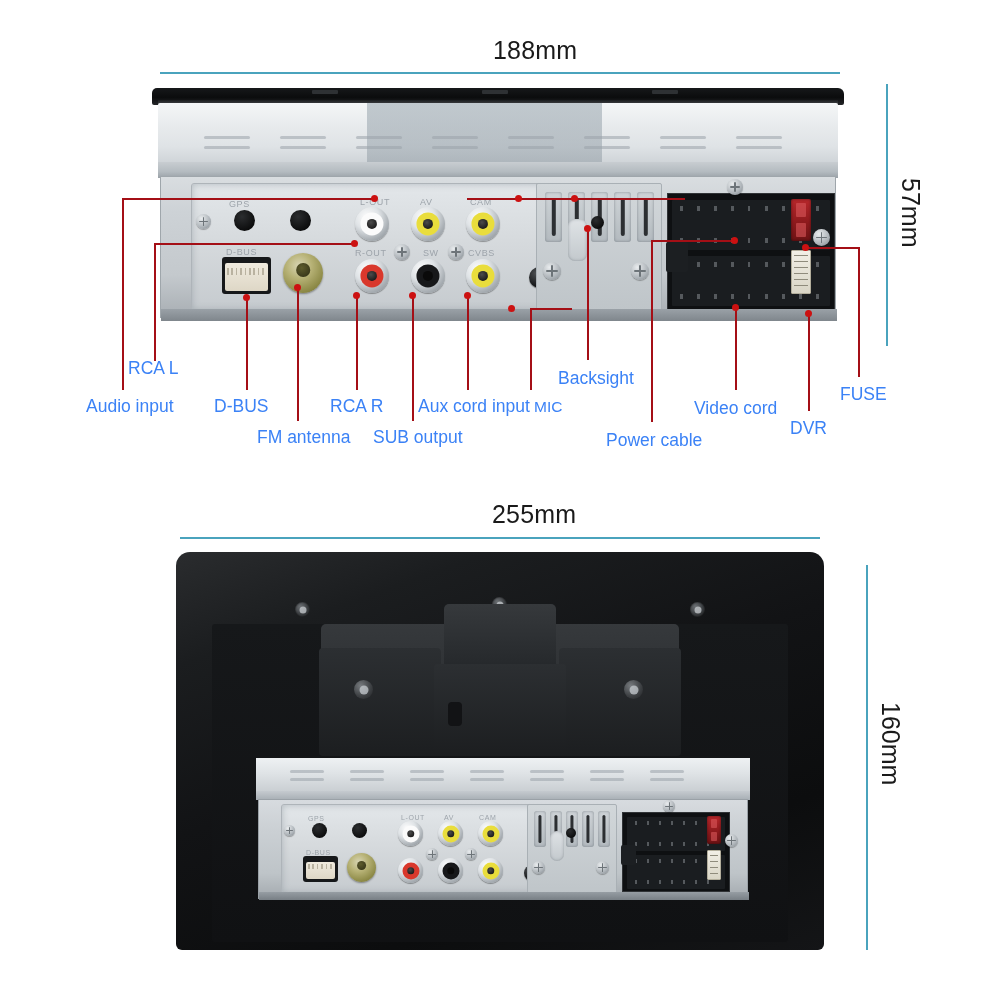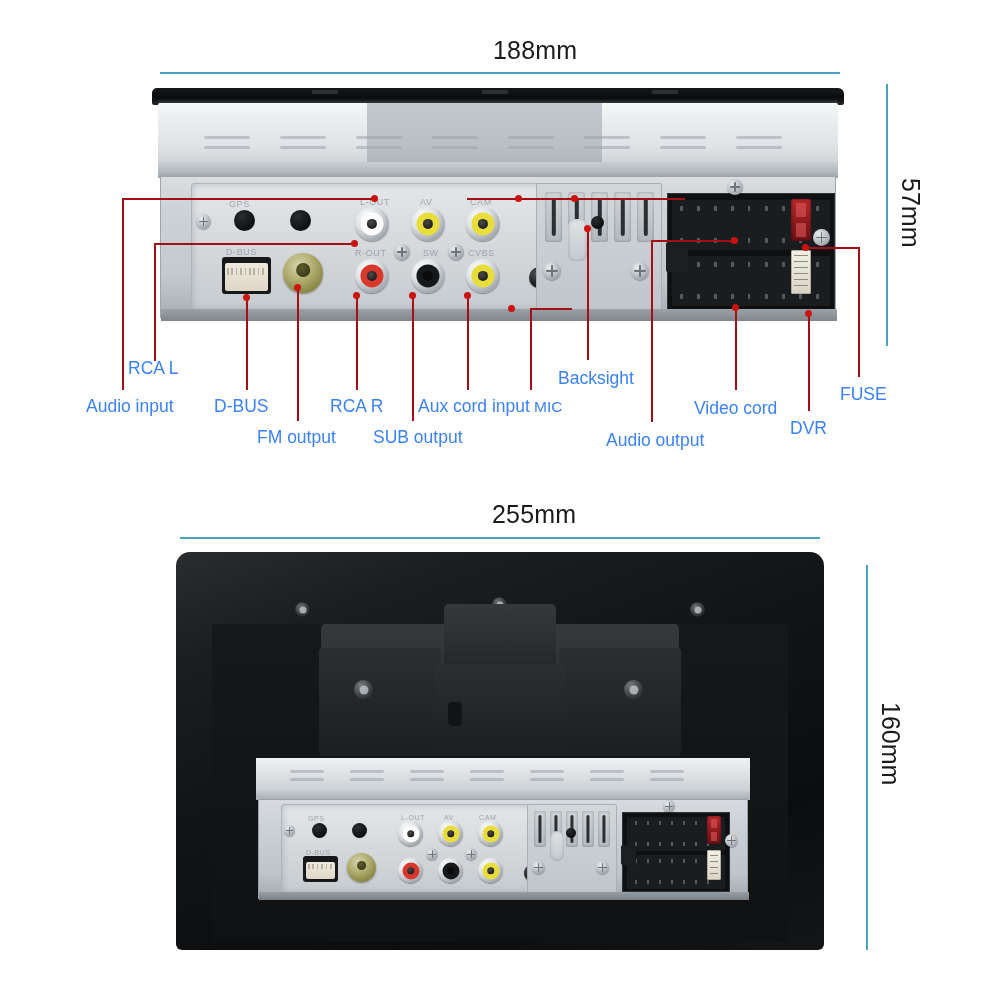--- a/index.html
+++ b/index.html
@@ -325,27 +325,27 @@
   <div class="lead-v" style="left:808px;top:313px;height:98px;"></div>
   <div class="lead-dot" style="left:805px;top:310px;"></div>
 
   <div class="lead-h" style="left:808px;top:247px;width:52px;"></div>
   <div class="lead-v" style="left:858px;top:247px;height:130px;"></div>
   <div class="lead-dot" style="left:802px;top:244px;"></div>
 
   <div class="call" style="left:86px;top:396px;">Audio input</div>
   <div class="call" style="left:128px;top:358px;">RCA L</div>
   <div class="call" style="left:214px;top:396px;">D-BUS</div>
-  <div class="call" style="left:257px;top:427px;">FM output</div>
+  <div class="call" style="left:257px;top:427px;">FM antenna</div>
   <div class="call" style="left:330px;top:396px;">RCA R</div>
   <div class="call" style="left:373px;top:427px;">SUB output</div>
   <div class="call" style="left:418px;top:396px;">Aux cord input</div>
   <div class="call" style="left:534px;top:398px;font-size:15.5px;">MIC</div>
   <div class="call" style="left:558px;top:368px;">Backsight</div>
-  <div class="call" style="left:606px;top:430px;">Audio output</div>
+  <div class="call" style="left:606px;top:430px;">Power cable</div>
   <div class="call" style="left:694px;top:398px;">Video cord</div>
   <div class="call" style="left:790px;top:418px;">DVR</div>
   <div class="call" style="left:840px;top:384px;">FUSE</div>
 
   <div class="dim-label" style="left:492px;top:500px;">255mm</div>
   <div class="dim-h" style="left:180px;top:537px;width:640px;"></div>
 
   <div class="dim-v" style="left:866px;top:565px;height:385px;"></div>
   <div class="dim-label-v" style="left:905px;top:702px;">160mm</div>
 

